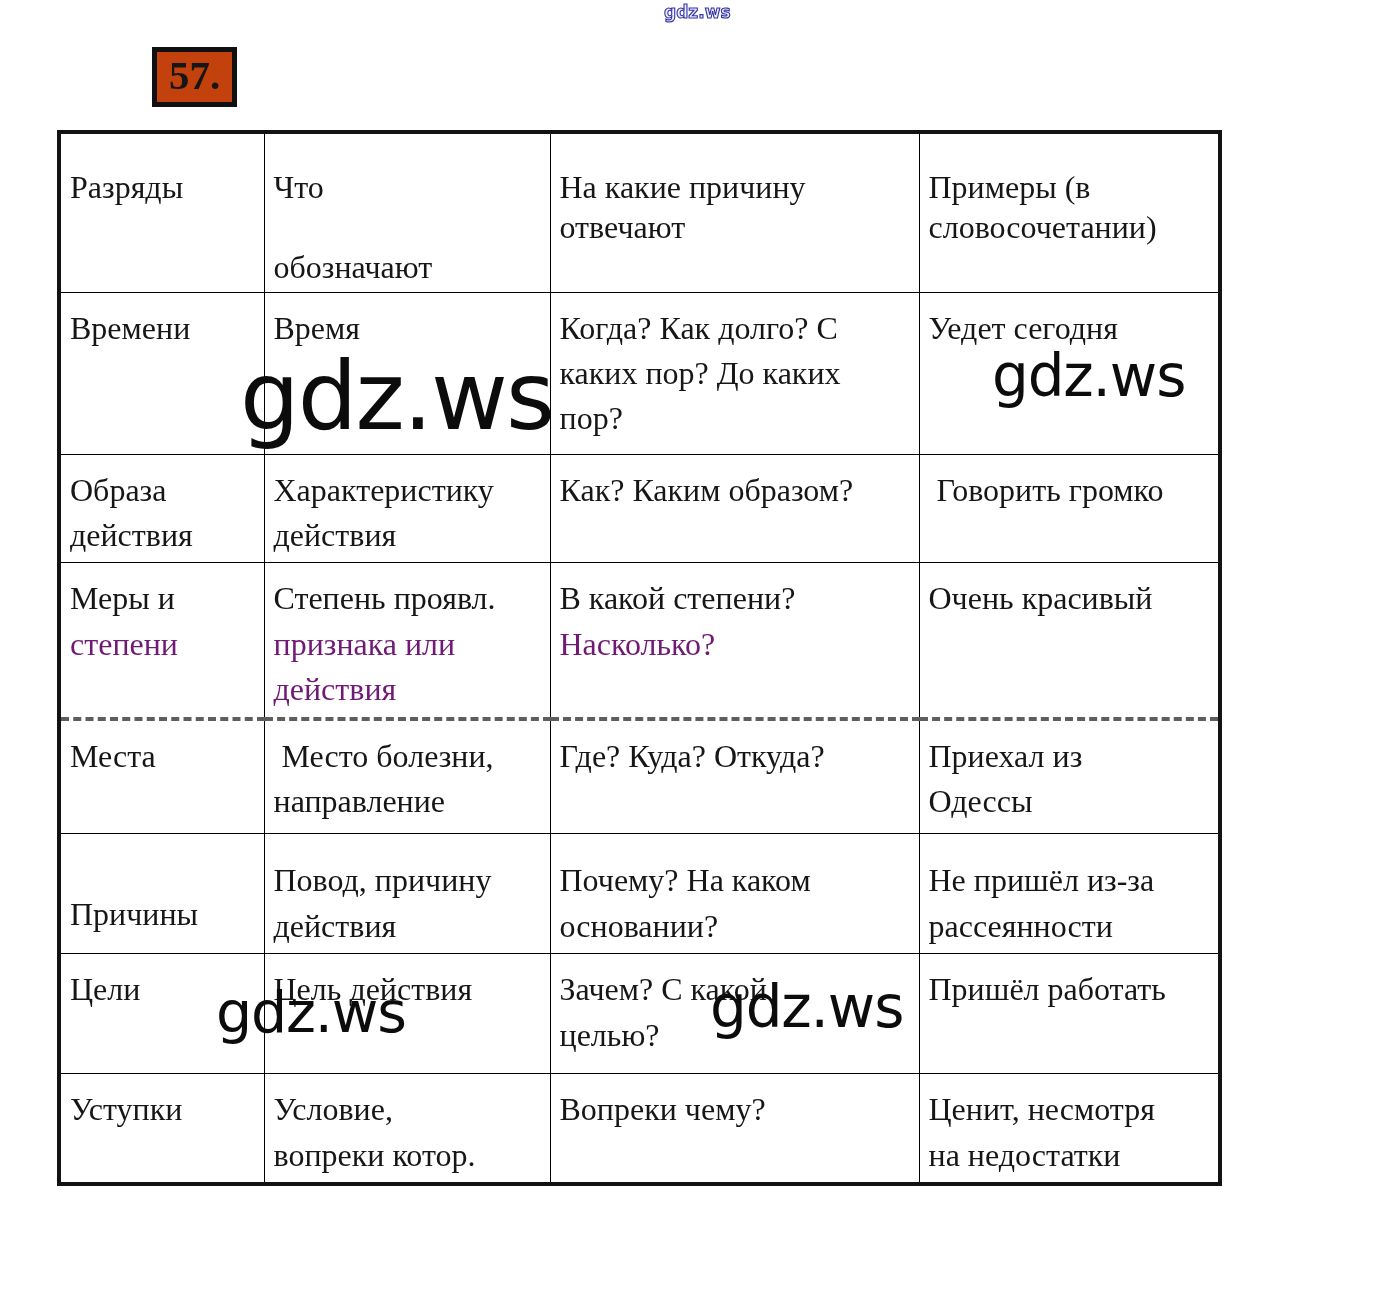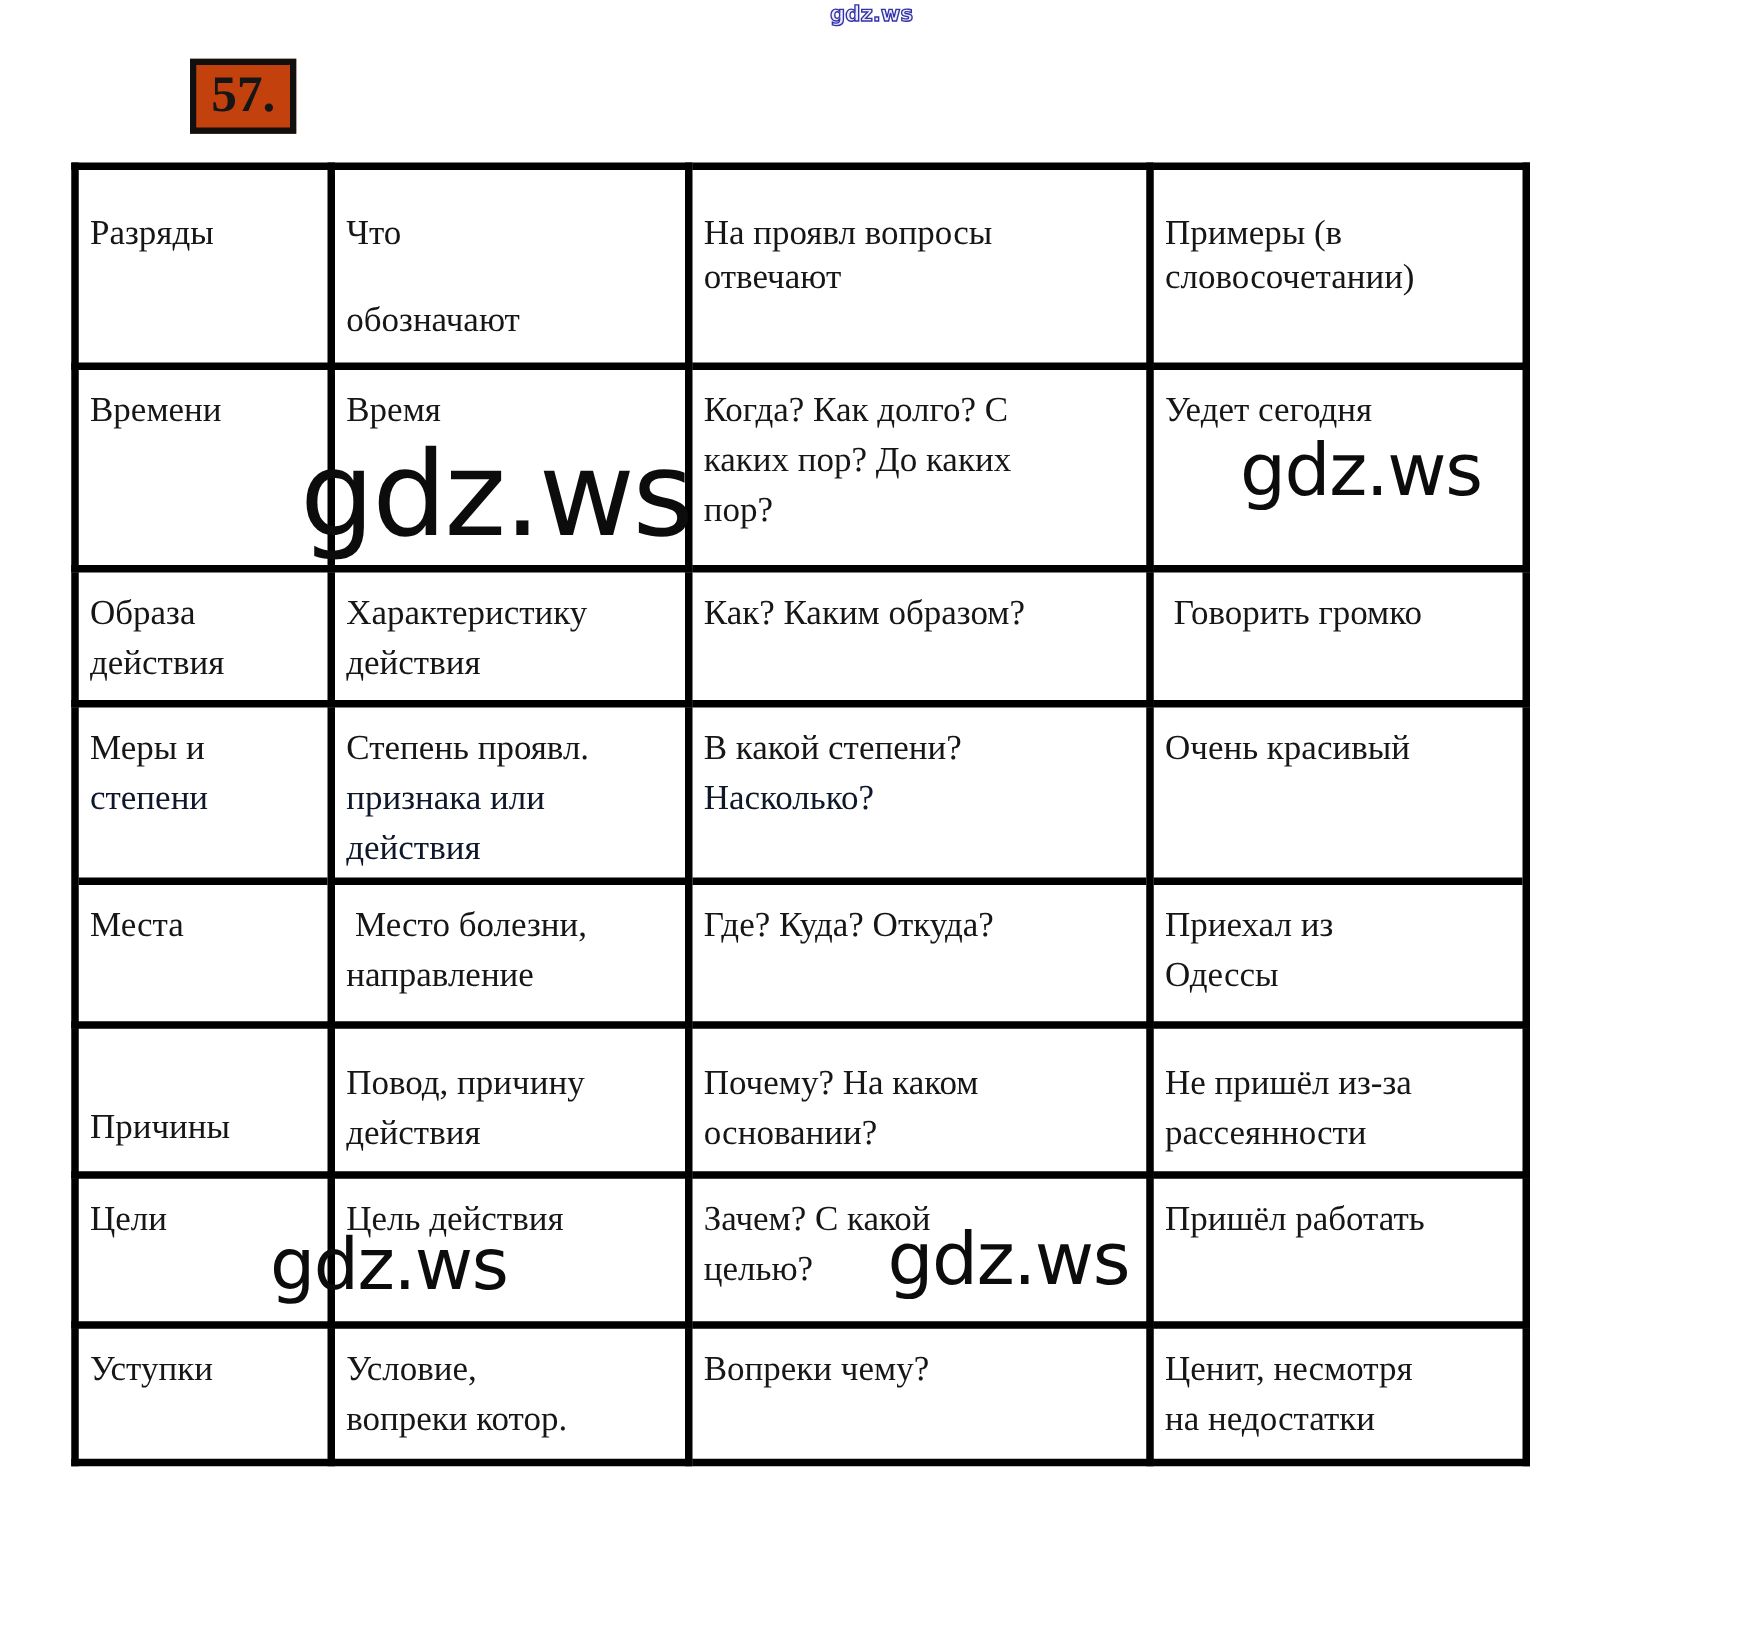--- a/index.html
+++ b/index.html
@@ -19,36 +19,36 @@
     font-family:"Liberation Serif", serif;
   }
 
   
   .grammar-table {
     position:absolute; left:57px; top:130px; width:1161px;
     border-collapse:collapse; table-layout:fixed;
     border:4px solid #131313;
   }
   .grammar-table td {
-    border:6px solid #000000;
+    border:1px solid #000000;
     vertical-align:top;
     padding:13px 4px 4px 9px;
-    font-size:28px; line-height:1.42;
+    font-size:32px; line-height:1.42;
     white-space:pre-wrap;
     overflow:hidden;
   }
   tr.r0 { height:160px; } tr.r1 { height:162px; } tr.r2 { height:108px;margin-top:45px; }
   tr.r3 { height:140px; } tr.r4 { height:115px; } tr.r5 { height:120px; }
   tr.r6 { height:120px; } tr.r7 { height:113px; } tr.r8 { height:110px; }
 
   tr.hdr-row td { padding-top:33px; line-height:1.25; }
 
   
   tr.row-fade td { border-bottom:4px dashed #5e5e5e; }
-  tr.row-fade td.fade { color:#0f172a; }
+  tr.row-fade td.fade { color:#701a75; }
   tr.row-fade td.fade::first-line { color:#161616; }
 
   
   tr.row-prichiny td.cell-bottom { vertical-align:bottom; padding-bottom:16px; }
   tr.row-prichiny td { padding-top:24px; }
 
   
   .wm {
     position:absolute; line-height:1; letter-spacing:-0.02em;
     font-family:"DejaVu Sans", sans-serif; color:#0c0c0c;
@@ -79,21 +79,21 @@
         <col style="width:286px">
         <col style="width:369px">
         <col style="width:301px">
     </colgroup>
     <tbody>
       <tr class="r0 hdr-row">
         <td class="hdr">Разряды</td>
         <td class="hdr">Что
 
 обозначают</td>
-        <td class="hdr">На проявл вопросы
+        <td class="hdr">На какие причину
 отвечают</td>
         <td class="hdr">Примеры (в
 словосочетании)</td>
       </tr>
       <tr class="r1">
         <td>Времени</td>
         <td>Время</td>
         <td>Когда? Как долго? С
 каких пор? До каких
 пор?</td>

